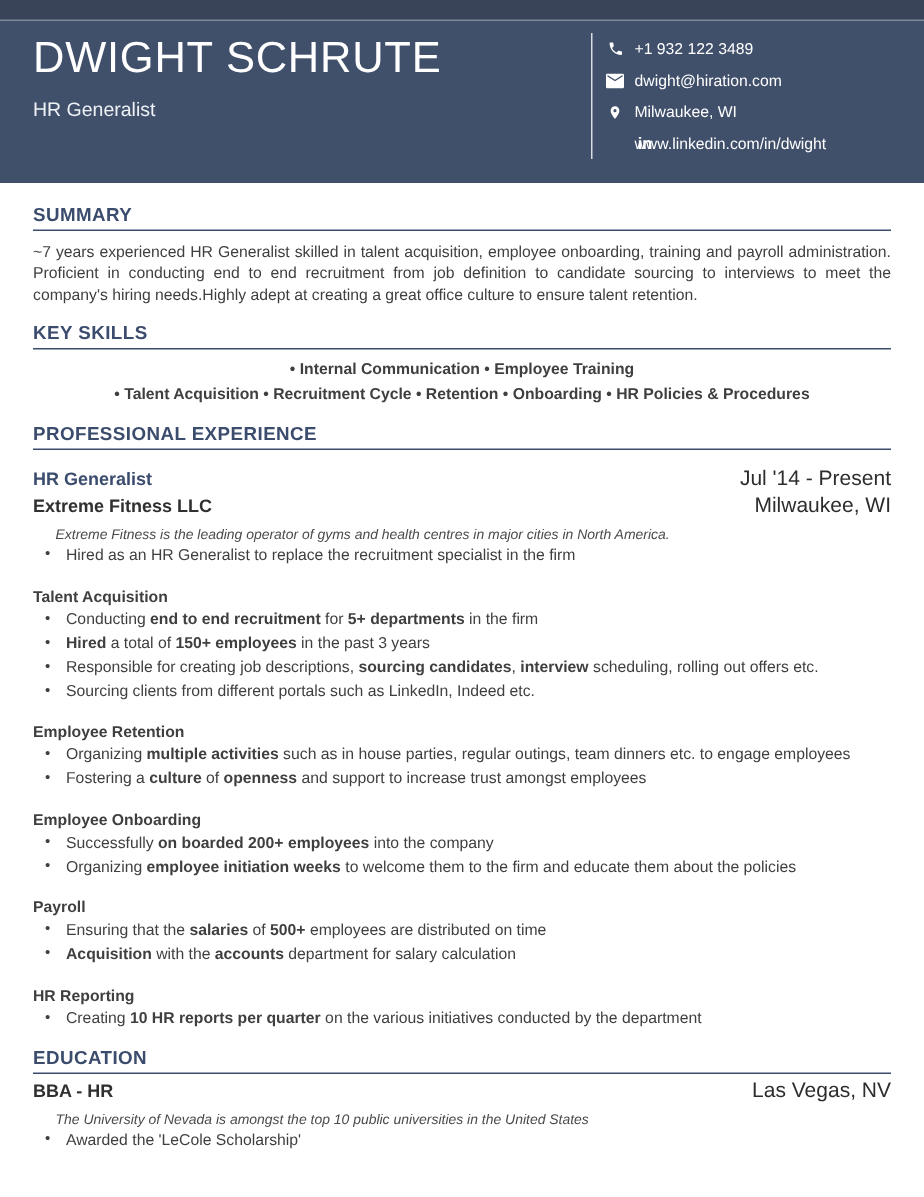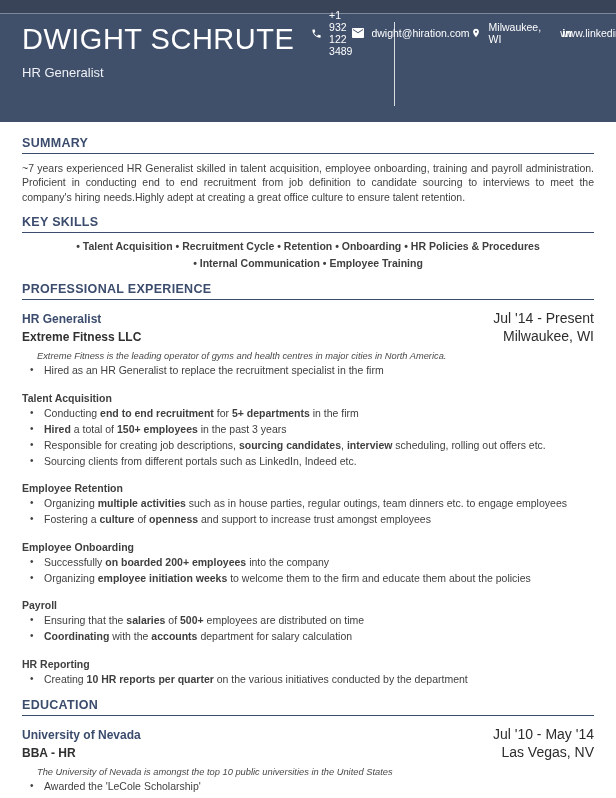--- a/index.html
+++ b/index.html
@@ -15,21 +15,21 @@
     height:108px;background:#404f6a;display:flex;justify-content:space-between;
     padding:8px 22px 0 22px;box-sizing:border-box;
   }
   .candidate-name{
     margin:2px 0 0 0;font-size:29px;font-weight:300;color:#ffffff;
     letter-spacing:.5px;line-height:1.1;
   }
   .candidate-title{margin-top:9px;font-size:13px;color:#eef1f6;}
   .contact-block{
     width:190px;flex:0 0 190px;border-left:1px solid rgba(255,255,255,.8);
-    padding:0 0 0 9px;height:84px;display:flex;flex-direction:row;justify-content:center;
+    padding:0 0 0 9px;height:84px;display:flex;flex-direction:column;justify-content:space-between;
   }
   .contact-item{display:flex;align-items:center;gap:7px;height:22px;font-size:10.5px;color:#ffffff;}
   .cicon{width:12px;flex:0 0 12px;display:inline-flex;align-items:center;justify-content:center;}
   .cicon svg{display:block;}
   .in-glyph{font-weight:700;font-size:11px;color:#fff;font-style:normal;letter-spacing:0;padding-left:40px;}
   
   .content{padding:3px 22px 0 22px;}
   .sec{
     color:#3b4c6d;font-size:12.5px;font-weight:700;letter-spacing:.3px;
     border-bottom:1.5px solid #3b4c6d;padding-bottom:3px;margin:11px 0 0 0;
@@ -100,22 +100,22 @@
     </div>
   </div>
 
   <div class="content">
 
     <h2 class="sec">SUMMARY</h2>
     <p class="para">~7 years experienced HR Generalist skilled in talent acquisition, employee onboarding, training and payroll administration. Proficient in conducting end to end recruitment from job definition to candidate sourcing to interviews to meet the company's hiring needs.Highly adept at creating a great office culture to ensure talent retention.</p>
 
     <h2 class="sec">KEY SKILLS</h2>
     <div class="skills-wrap">
+      <div class="skills-line">• Internal Communication  • Employee Training</div>
       <div class="skills-line">• Talent Acquisition  • Recruitment Cycle • Retention • Onboarding • HR Policies &amp; Procedures</div>
-      <div class="skills-line">• Internal Communication  • Employee Training</div>
     </div>
 
     <h2 class="sec">PROFESSIONAL EXPERIENCE</h2>
     <div class="row first">
       <span class="role">HR Generalist</span>
       <span class="dates">Jul '14 -  Present</span>
     </div>
     <div class="row second">
       <span class="company">Extreme Fitness LLC</span>
       <span class="loc">Milwaukee, WI</span>
@@ -171,37 +171,33 @@
     </div>
 
     <div>
       <div class="gtitle">Payroll</div>
       <div class="bullet">
           <span class="dot">•</span>
           <span class="btxt"><span>Ensuring that the </span><b>salaries</b><span> of </span><b>500+</b><span> employees are distributed on time</span></span>
         </div>
       <div class="bullet">
           <span class="dot">•</span>
-          <span class="btxt"><b>Coordinating</b><span> with the </span><b>accounts</b><span> department for salary calculation</span></span>
+          <span class="btxt"><b>Acquisition</b><span> with the </span><b>accounts</b><span> department for salary calculation</span></span>
         </div>
     </div>
 
     <div>
       <div class="gtitle">HR Reporting</div>
       <div class="bullet">
           <span class="dot">•</span>
           <span class="btxt"><span>Creating </span><b>10 HR reports per quarter</b><span> on the various initiatives conducted by the department</span></span>
         </div>
     </div>
 
     <h2 class="sec">EDUCATION</h2>
-    <div class="row first">
-      <span class="role">University of Nevada</span>
-      <span class="dates">Jul '10 -  May '14</span>
-    </div>
     <div class="row second">
       <span class="company">BBA - HR</span>
       <span class="loc">Las Vegas, NV</span>
     </div>
     <div class="note">The University of Nevada is amongst the top 10 public universities in the United States</div>
     <div class="bullet">
       <span class="dot">•</span>
       <span class="btxt"><span>Awarded the 'LeCole Scholarship'</span></span>
     </div>
 

